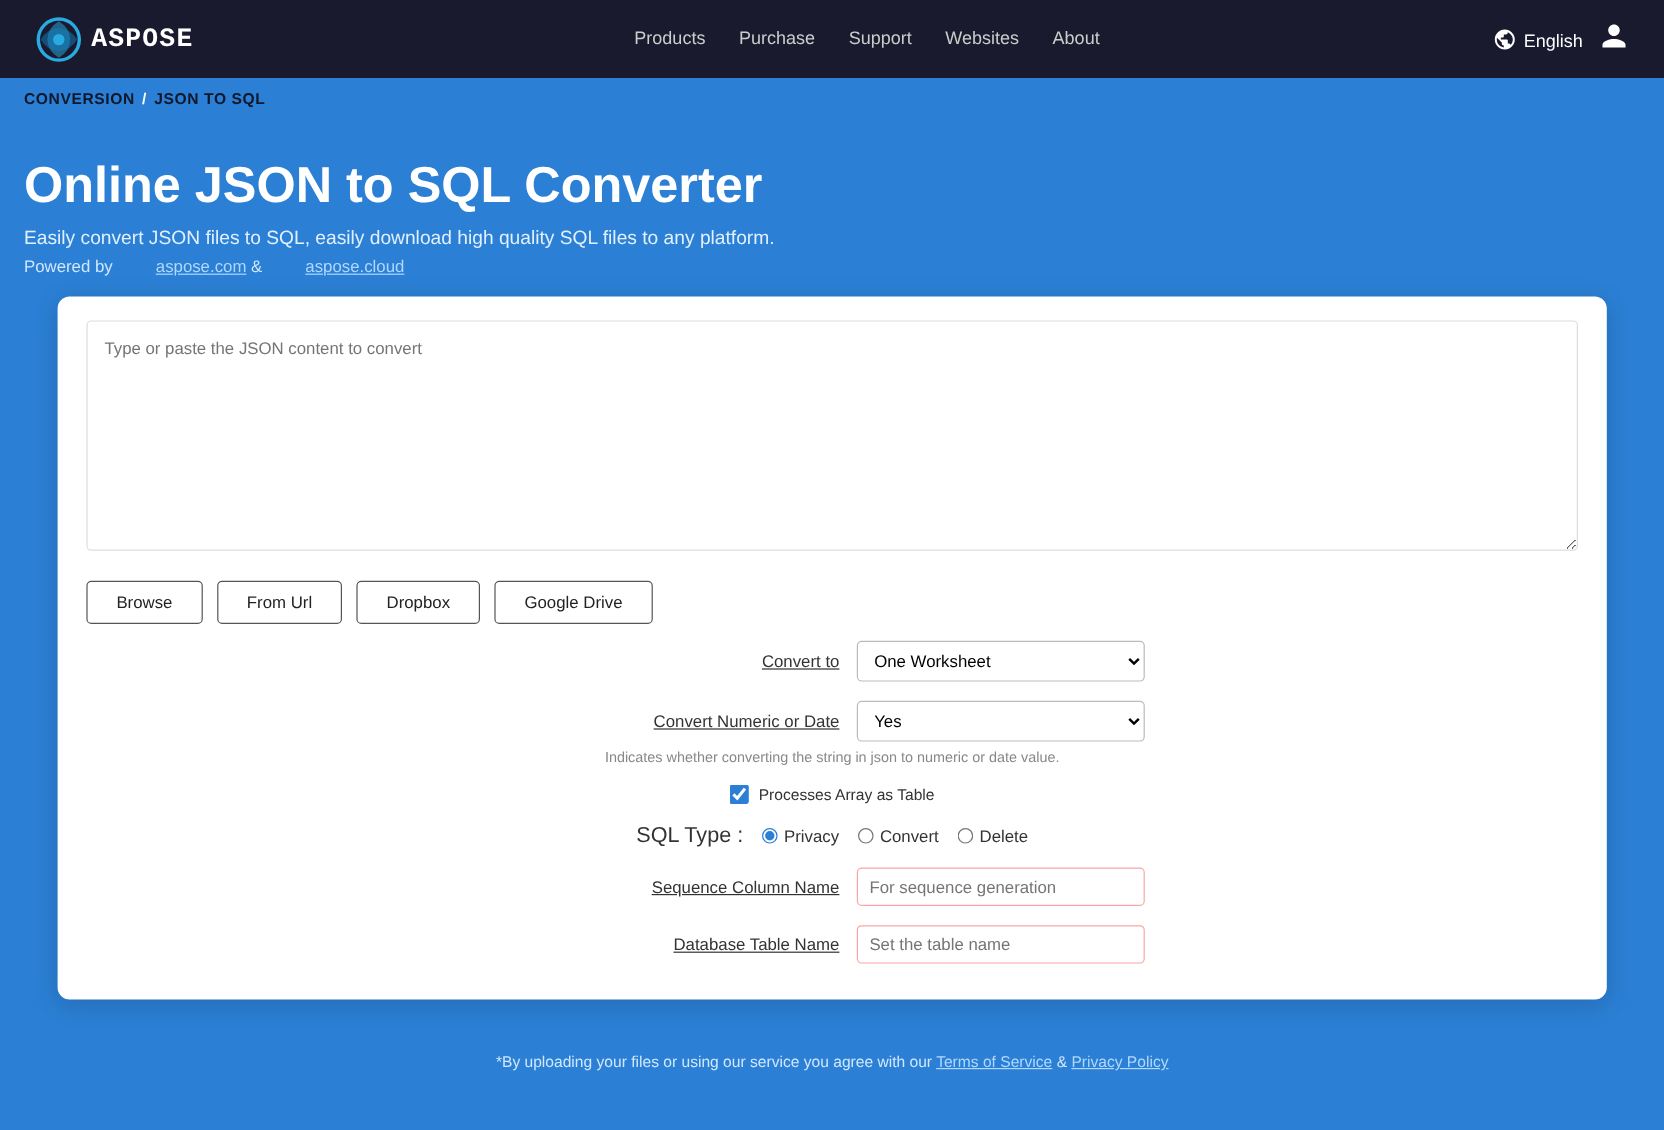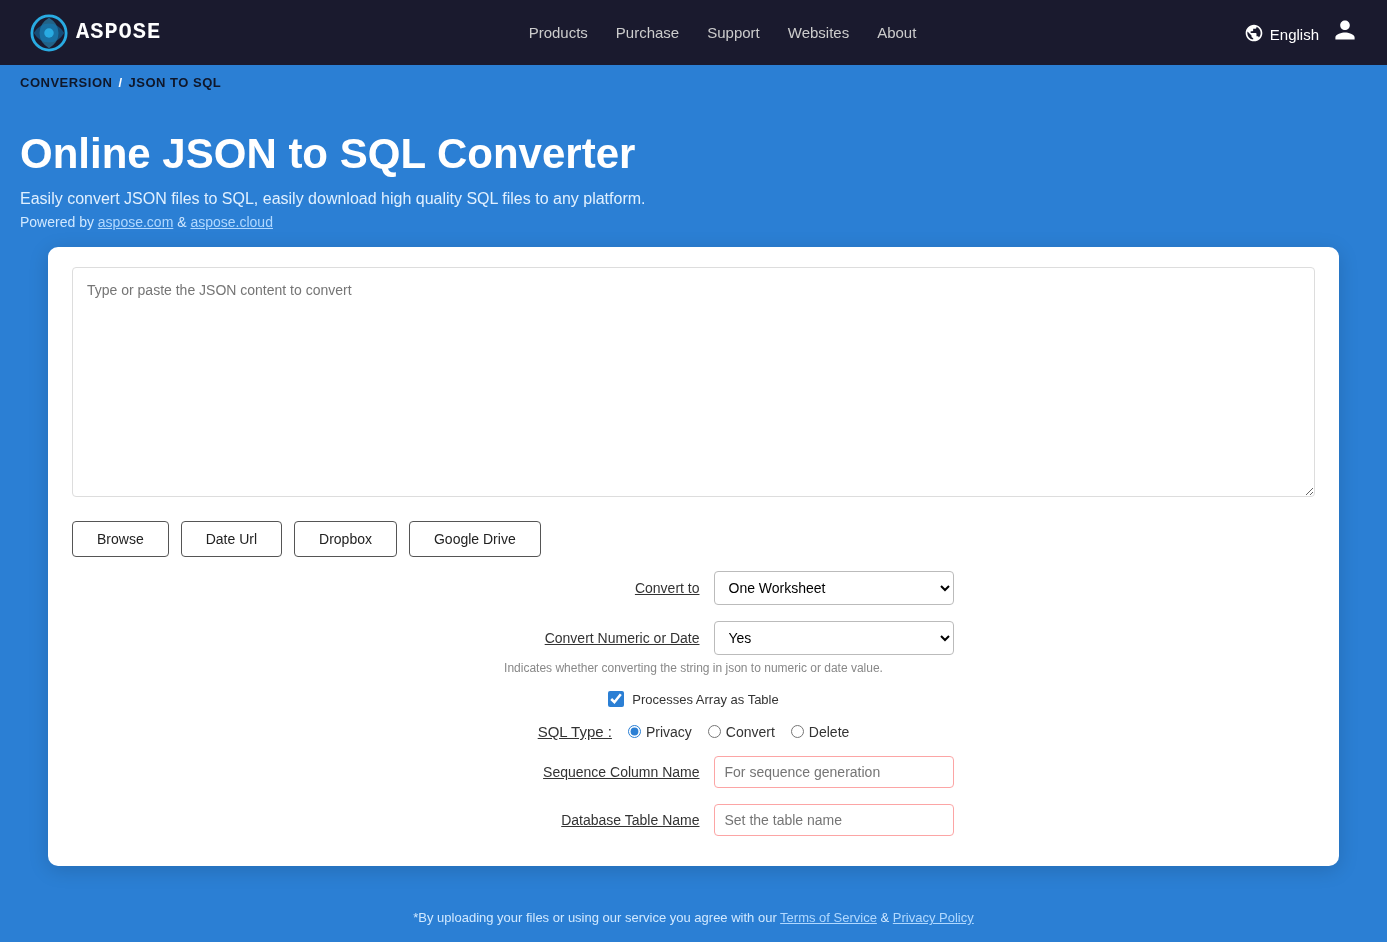--- a/index.html
+++ b/index.html
@@ -91,35 +91,36 @@
       font-size: 16px;
       margin-bottom: 6px;
     }
     .hero .powered {
       font-size: 14px;
       color: #d0e8ff;
     }
     .hero .powered a {
       color: #b0d8ff;
       text-decoration: underline;
+      margin-left: 32px;
     }
 
     
     .card {
       background: white;
       border-radius: 10px;
       margin: 0 48px 30px;
       padding: 20px 24px 30px;
       box-shadow: 0 4px 20px rgba(0,0,0,0.15);
     }
 
     
     .json-textarea {
       width: 100%;
-      height: 230px;
+      height: 192px;
       border: 1px solid #ddd;
       border-radius: 4px;
       padding: 14px;
       font-size: 14px;
       color: #999;
       resize: vertical;
       outline: none;
       font-family: inherit;
     }
 
@@ -211,24 +212,23 @@
     }
 
     
     .sql-type-row {
       display: flex;
       align-items: center;
       gap: 16px;
       justify-content: center;
     }
     .sql-type-row .sql-label {
-      font-size: 15px;
+      font-size: 18px;
       color: #333;
       font-weight: 500;
-      text-decoration: underline;
     }
     .radio-option {
       display: flex;
       align-items: center;
       gap: 5px;
       font-size: 14px;
       color: #333;
       cursor: pointer;
     }
     .radio-option input[type="radio"] {
@@ -305,21 +305,21 @@
 </div>
 
 <div class="card">
 
   
   <textarea class="json-textarea" placeholder="Type or paste the JSON content to convert" style=""></textarea>
 
   
   <div class="btn-row">
     <button class="btn-file">Browse</button>
-    <button class="btn-file">Date Url</button>
+    <button class="btn-file">From Url</button>
     <button class="btn-file">Dropbox</button>
     <button class="btn-file">Google Drive</button>
   </div>
 
   
   <div class="form-section">
 
     <div class="form-row">
       <label>Convert to</label>
       <select>

